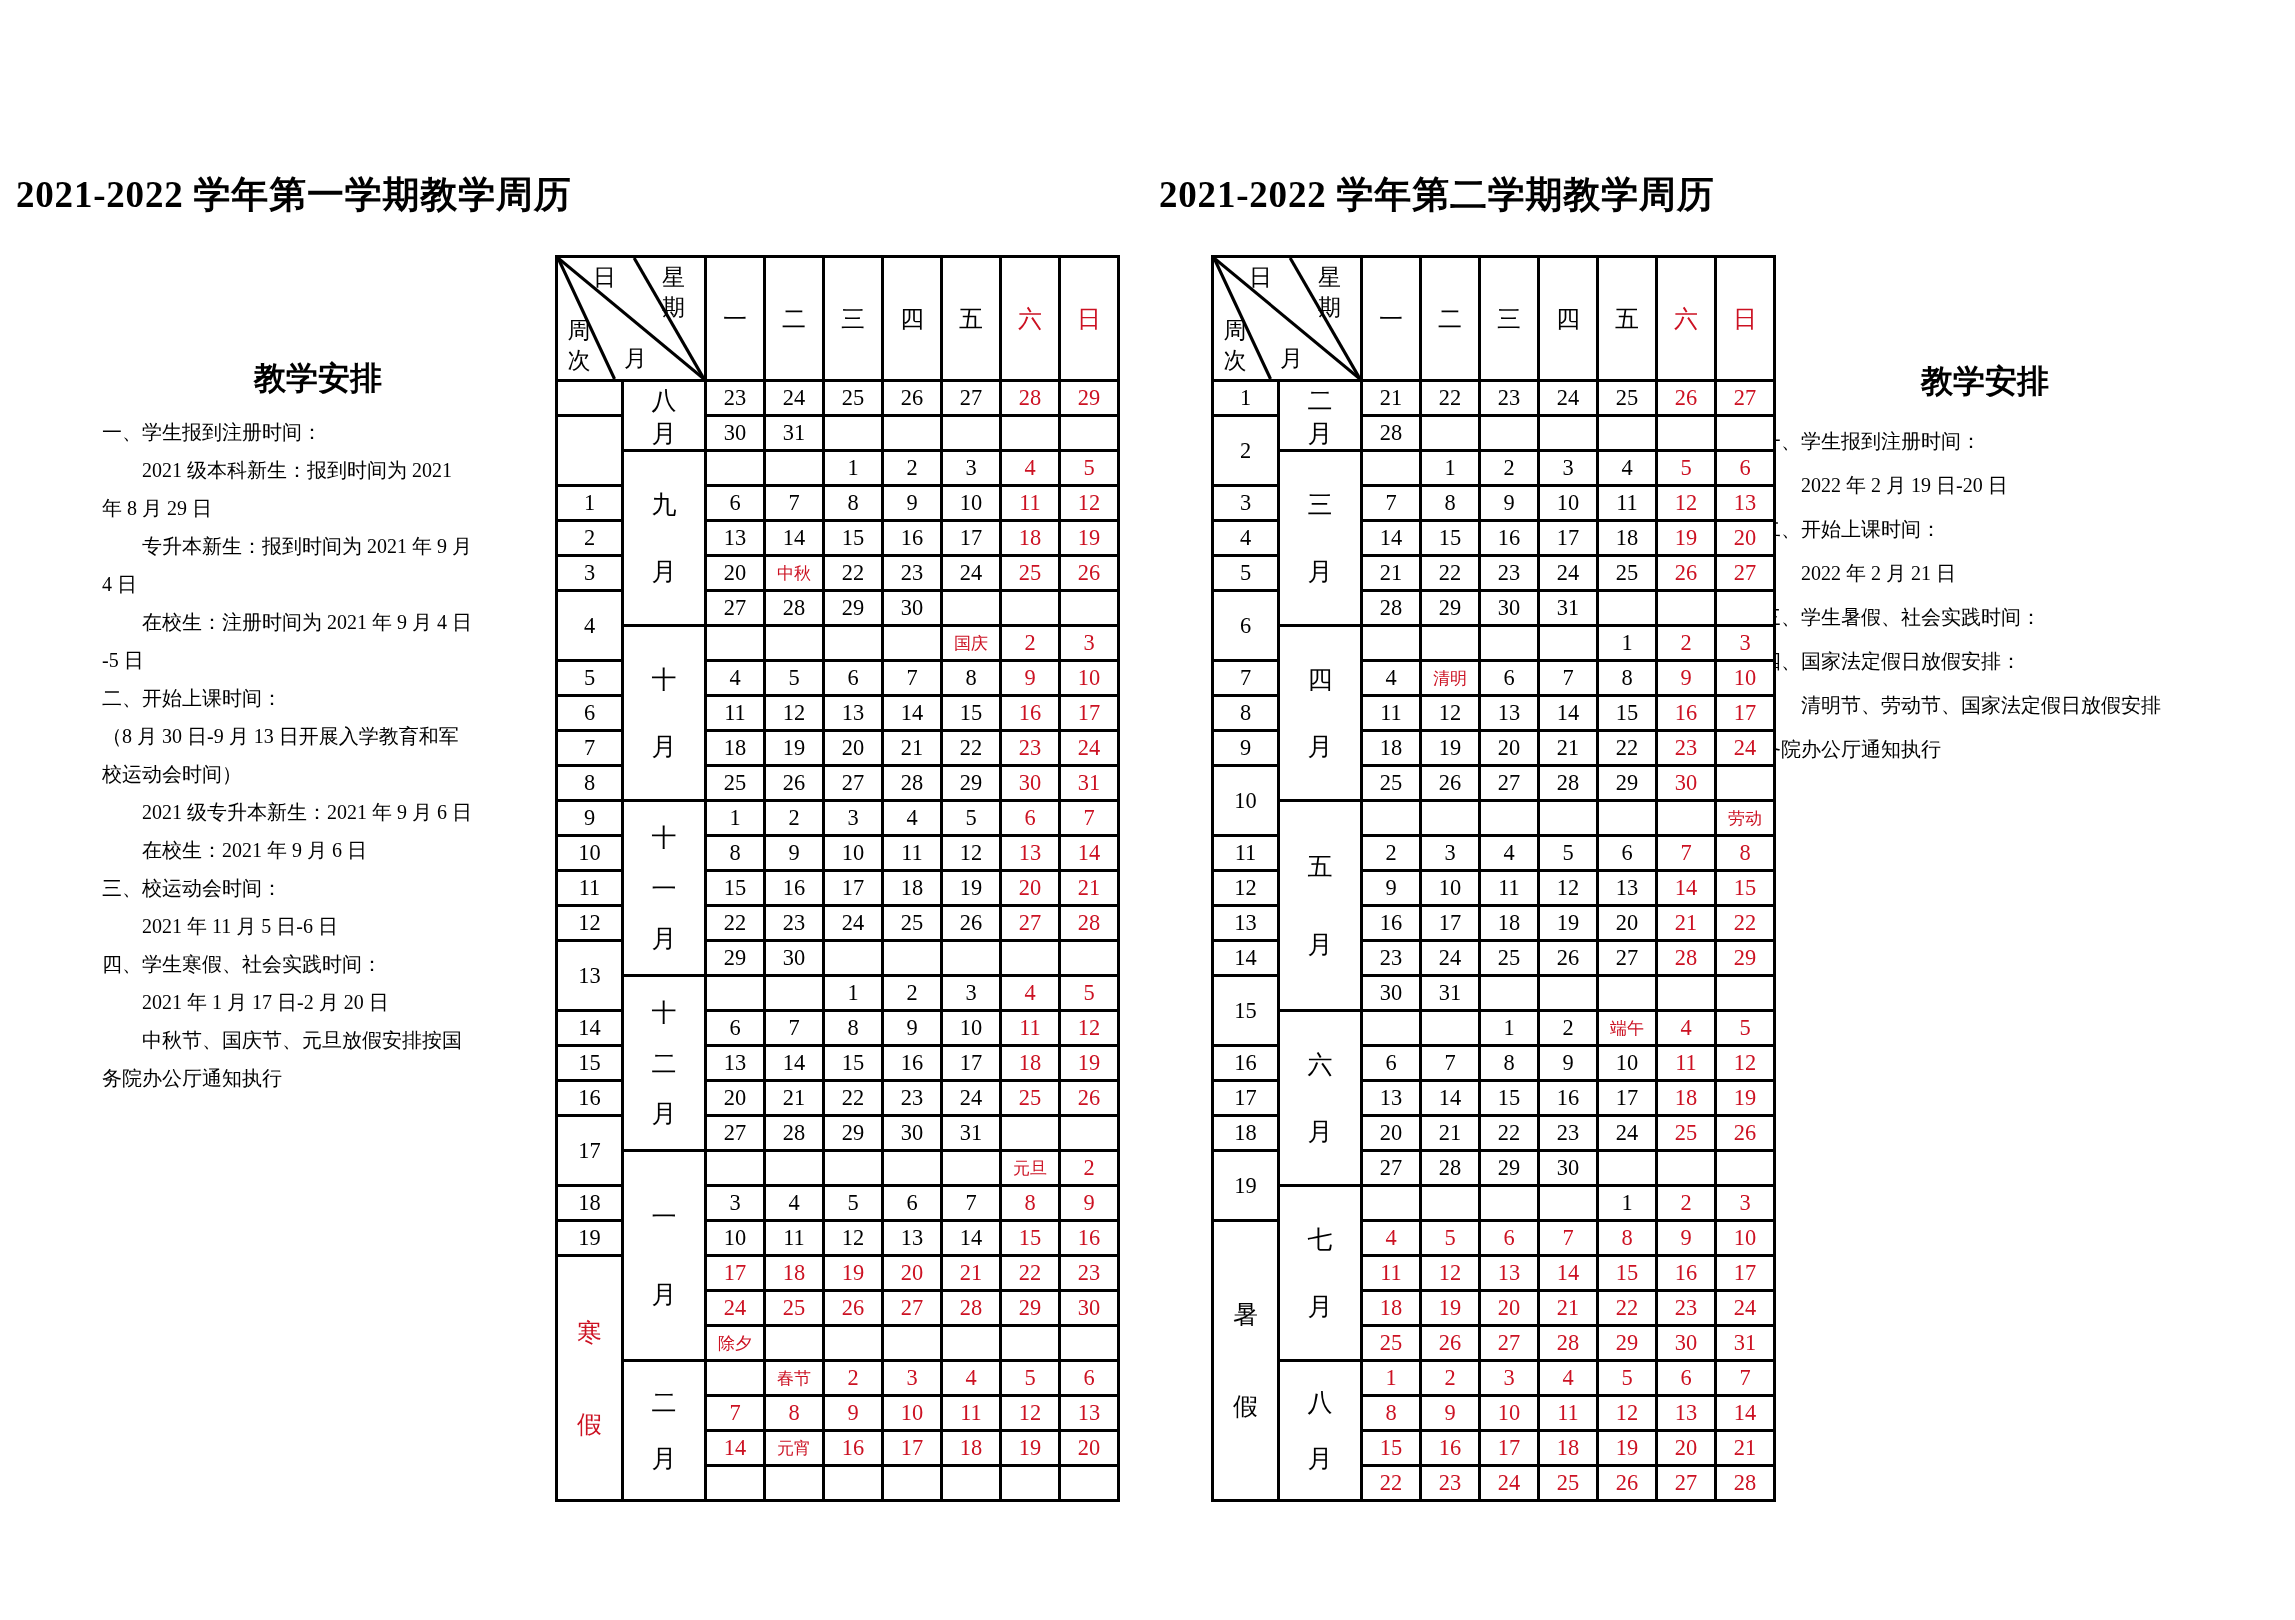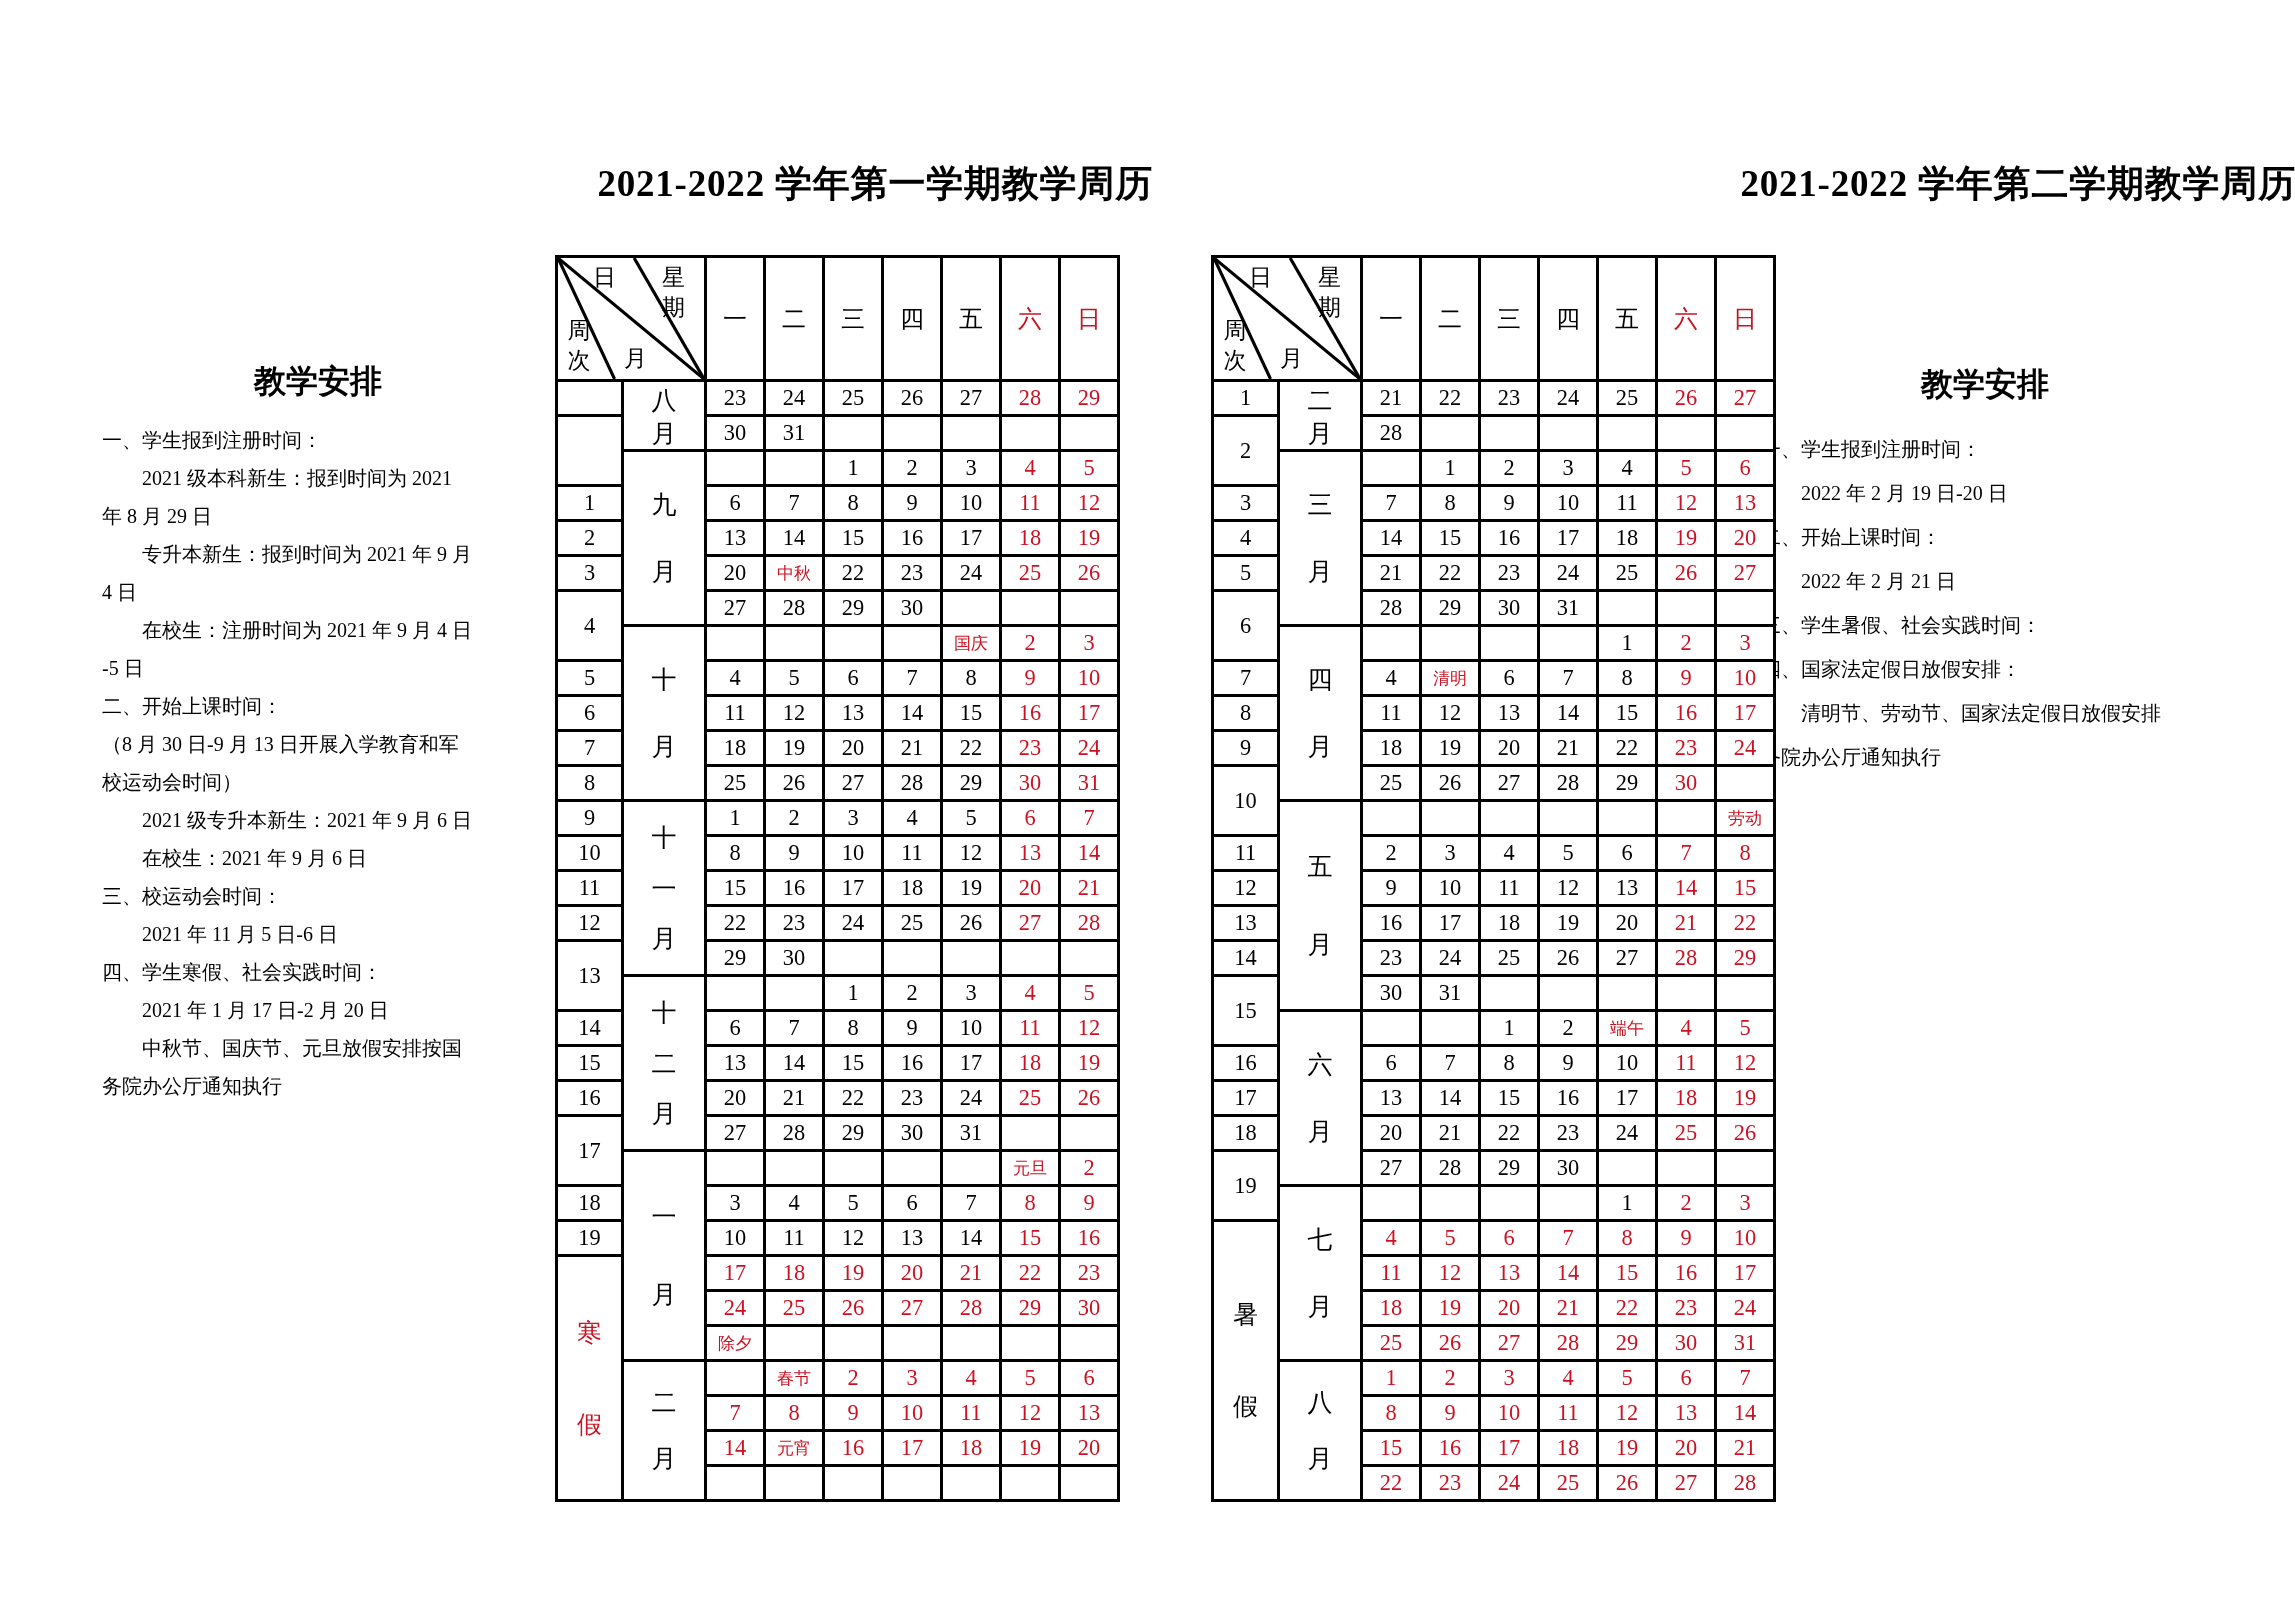--- a/index.html
+++ b/index.html
@@ -1,23 +1,23 @@
 <!DOCTYPE html>
 <html style="font-size:13px"><head>
 <meta charset="utf-8">
 <style>
   :root { --red:#cc1122; --ink:#000000; }
   * { margin:0; padding:0; box-sizing:border-box; }
   html,body { background:#ffffff; }
   body { width:2295px; height:1621px; position:relative; overflow:hidden;
          font-family:"Liberation Serif","DejaVu Serif",serif; color:var(--ink); }
-  .main-title { position:absolute; top:159px; width:1137px; text-align:right;
+  .main-title { position:absolute; top:170px; width:1137px; text-align:left;
                 font-size:37px; font-weight:bold; letter-spacing:0.8px; }
   .notes { position:absolute; }
-  .notes-title { font-size:32px; font-weight:bold; text-align:center; margin-bottom:21px; }
+  .notes-title { font-size:32px; font-weight:bold; text-align:center; margin-bottom:13px;font-family:Liberation Mono, monospace; }
   .note-line { font-size:20px; white-space:pre; }
   .cal { position:absolute; top:255px; border-collapse:collapse; table-layout:fixed;
          background:#ffffff; border:3.2px solid #000; }
   .cal th, .cal td { border:3.2px solid #000; padding:0; text-align:center;
                      vertical-align:middle; font-weight:normal; overflow:hidden; }
   .cal thead tr { height:124px; }
   .cal tbody tr { height:35px; }
   .dow { font-size:24px; }
   .c-day { font-size:22.4px; }
   .c-hol { font-size:17px;margin-top:44px; }

